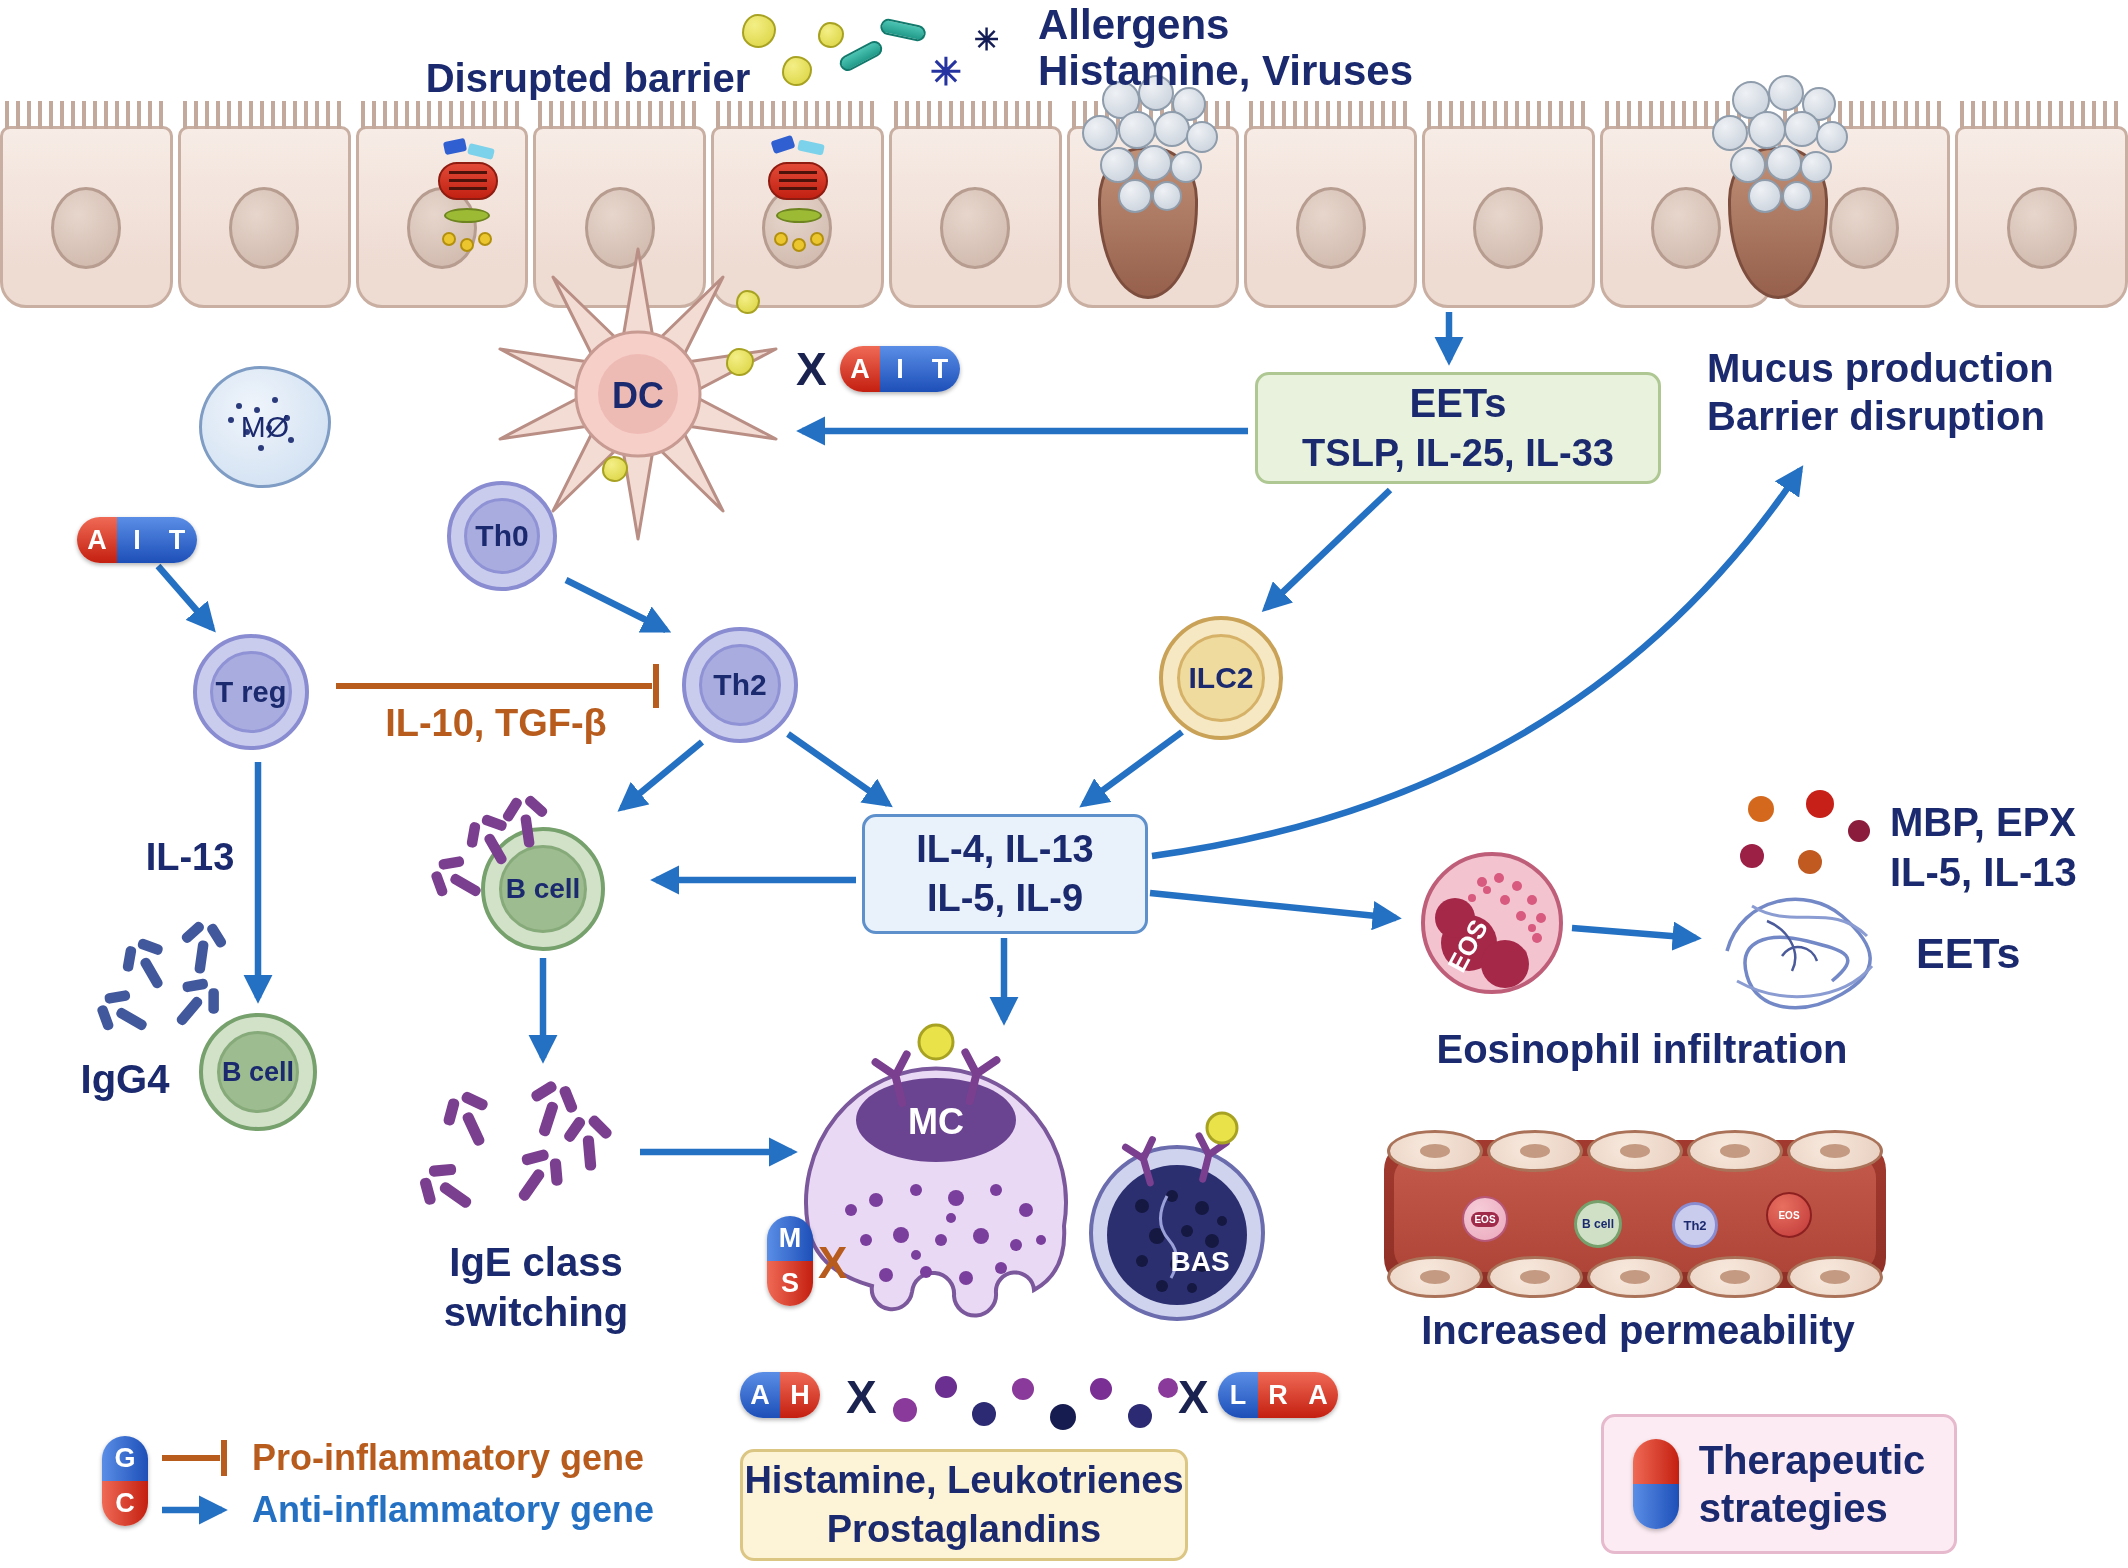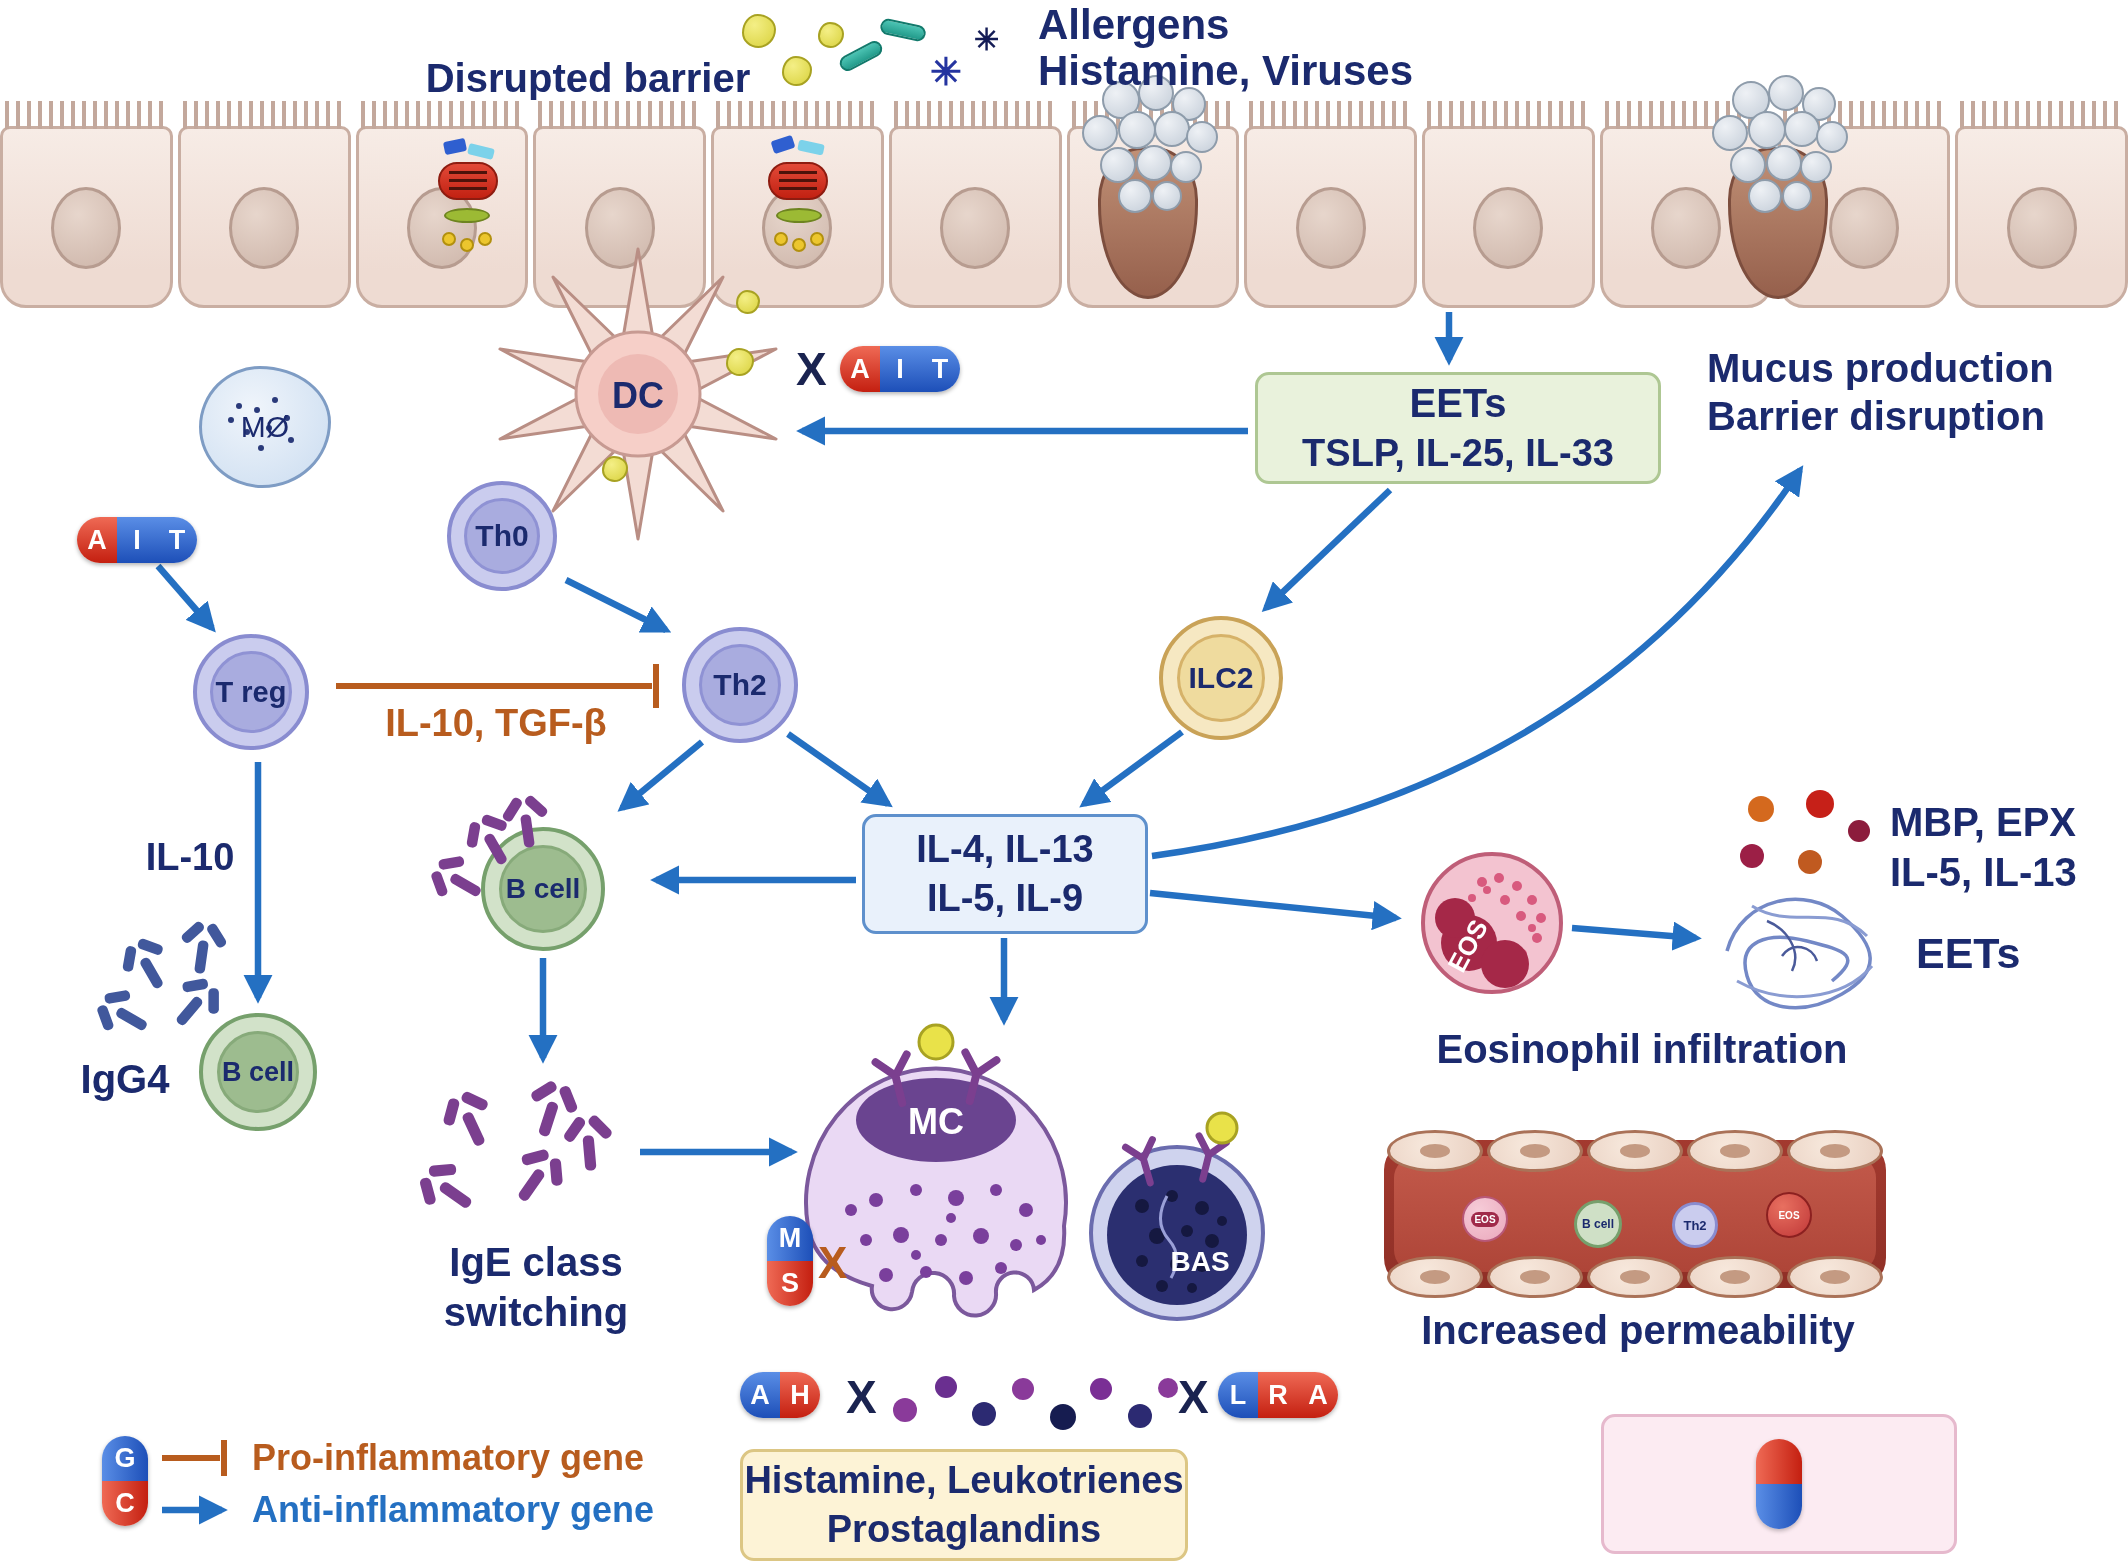--- a/index.html
+++ b/index.html
@@ -365,20 +365,24 @@
   </div>
   <div class="bigbox box-med" style="left:740px;top:1449px;width:448px;height:112px;font-size:38px">
     <div>Histamine, Leukotrienes</div>
     <div>Prostaglandins</div>
   </div>
   <div class="bigbox box-ther" style="left:1601px;top:1414px;width:356px;height:140px">
     <div class="pill v" style="position:relative;box-shadow:0 2px 4px rgba(0,0,0,.25)">
       <div class="seg red"></div>
       <div class="seg blue"></div>
     </div>
+    <div style="display:flex;flex-direction:column;text-align:left;font-size:40px;line-height:1.2">
+      <div>Therapeutic</div>
+      <div>strategies</div>
+    </div>
   </div>
 
   <span class="xmark" style="left:796px;top:342px;font-size:46px">X</span>
   <div class="pill h" style="left:840px;top:346px">
     <div class="seg red">A</div>
     <div class="seg blue">I</div>
     <div class="seg blue">T</div>
   </div>
   <div class="pill h" style="left:77px;top:517px">
     <div class="seg red">A</div>
@@ -453,21 +457,21 @@
       <span style="font-size:10px;color:#fff">EOS</span>
     </div>
   </div>
 
   <div class="lbl center" style="left:588px;top:78px;font-size:40px">Disrupted barrier</div>
   <div class="lbl" style="left:1038px;top:2px;font-size:42px">Allergens</div>
   <div class="lbl" style="left:1038px;top:48px;font-size:42px">Histamine, Viruses</div>
   <div class="lbl" style="left:1707px;top:346px;font-size:40px">Mucus production</div>
   <div class="lbl" style="left:1707px;top:394px;font-size:40px">Barrier disruption</div>
   <div class="lbl center orange" style="left:496px;top:724px;font-size:38px">IL-10, TGF-β</div>
-  <div class="lbl center" style="left:190px;top:858px;font-size:38px">IL-10</div>
+  <div class="lbl center" style="left:190px;top:858px;font-size:38px">IL-13</div>
   <div class="lbl center" style="left:125px;top:1079px;font-size:40px">IgG4</div>
   <div class="lbl center" style="left:536px;top:1262px;font-size:40px">IgE class</div>
   <div class="lbl center" style="left:536px;top:1312px;font-size:40px">switching</div>
   <div class="lbl" style="left:1890px;top:800px;font-size:40px">MBP, EPX</div>
   <div class="lbl" style="left:1890px;top:850px;font-size:40px">IL-5, IL-13</div>
   <div class="lbl" style="left:1916px;top:930px;font-size:43px">EETs</div>
   <div class="lbl center" style="left:1642px;top:1049px;font-size:40px">Eosinophil infiltration</div>
   <div class="lbl center" style="left:1638px;top:1330px;font-size:40px">Increased permeability</div>
   <div class="lbl orange" style="left:252px;top:1458px;font-size:36px;transform:translateY(-50%)">Pro-inflammatory gene</div>
   <div class="lbl blue" style="left:252px;top:1510px;font-size:36px;transform:translateY(-50%)">Anti-inflammatory gene</div>

